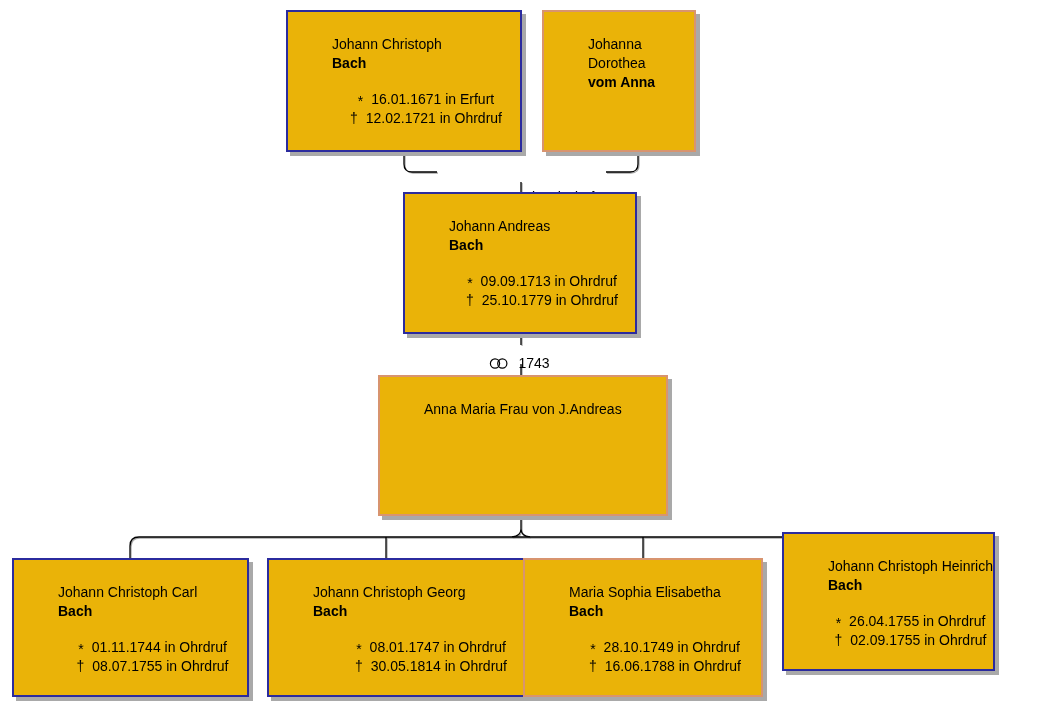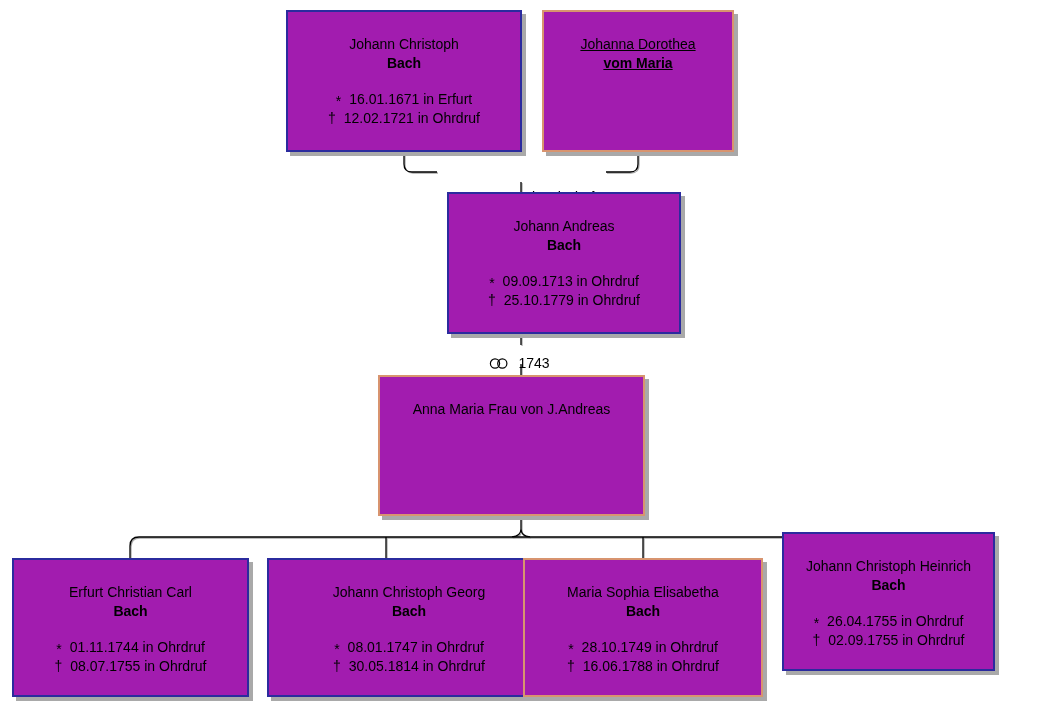--- a/index.html
+++ b/index.html
@@ -29,27 +29,28 @@
     pointer-events: none;
   }
   svg.connectors path {
     fill: none;
     stroke: var(--line);
     stroke-width: 1.3;
     filter: drop-shadow(1.5px 1.5px 0px var(--shadow));
   }
   .card {
     position: absolute;
-    background: #a21caf;
+    background: #eab308;
     border: 2px solid var(--male-border);
     box-shadow: 4px 4px 0 var(--shadow);
-    text-align: center;
+    text-align: left;
     padding-top: 23px;
     line-height: 19px;
     cursor: default;
+    padding-left: 44px;
   }
   .card.female { border-color: var(--female-border); }
   .card .surname { font-weight: bold; }
   .card .spacer { height: 17px; }
   .drow {
     display: flex;
     justify-content: center;
     align-items: baseline;
     line-height: 19px;
   }
@@ -71,23 +72,23 @@
   }
   .rings { display: inline-block; }
   .rings svg { display: block; }
   .rings circle {
     fill: none;
     stroke: var(--line);
     stroke-width: 1.2;
   }
   
   #card-father  { left: 286px; top: 10px;  width: 236px; height: 142px; }
-  #card-mother  { left: 542px; top: 10px;  width: 192px; height: 142px; text-decoration: underline; }
-  #card-son     { left: 403px; top: 192px; width: 234px; height: 142px; margin-left: 44px; }
-  #card-wife    { left: 378px; top: 375px; width: 267px; height: 141px; }
+  #card-mother  { left: 542px; top: 10px;  width: 154px; height: 142px; }
+  #card-son     { left: 403px; top: 192px; width: 234px; height: 142px; }
+  #card-wife    { left: 378px; top: 375px; width: 290px; height: 141px; }
   #card-child1  { left: 12px;  top: 558px; width: 237px; height: 139px; }
   #card-child2  { left: 267px; top: 558px; width: 284px; height: 139px; }
   #card-child3  { left: 523px; top: 558px; width: 240px; height: 139px; }
   #card-child4  { left: 782px; top: 532px; width: 213px; height: 139px; }
   #marriage-1   { left: 401px; top: 162px; width: 240px; }
   #marriage-2   { left: 399px; top: 328px; width: 240px; }
 </style>
 </head>
 <body>
 
@@ -123,21 +124,21 @@
       <span>16.01.1671 in Erfurt</span>
     </div>
     <div class="drow">
       <span class="sym">†</span>
       <span>12.02.1721 in Ohrdruf</span>
     </div>
   </div>
 
   <div id="card-mother" class="card female">
     <div class="name">Johanna Dorothea</div>
-    <div class="surname">vom Maria</div>
+    <div class="surname">vom Anna</div>
   </div>
 
   <div id="marriage-1" class="mlabel">
     <span class="rings">
       <svg width="22" height="13" viewBox="0 0 22 13">
         <circle cx="7" cy="6.5" r="4.6"></circle>
         <circle cx="14.3" cy="6.5" r="4.6"></circle>
       </svg>
     </span>
     <span>10.1694 in Ohrdruf</span>
@@ -165,21 +166,21 @@
       </svg>
     </span>
     <span>1743</span>
   </div>
 
   <div id="card-wife" class="card female">
     <div class="name">Anna Maria Frau von J.Andreas</div>
   </div>
 
   <div id="card-child1" class="card male">
-    <div class="name">Erfurt Christian Carl</div>
+    <div class="name">Johann Christoph Carl</div>
     <div class="surname">Bach</div>
     <div class="spacer"></div>
     <div class="drow">
       <span class="sym born">*</span>
       <span>01.11.1744 in Ohrdruf</span>
     </div>
     <div class="drow">
       <span class="sym">†</span>
       <span>08.07.1755 in Ohrdruf</span>
     </div>

